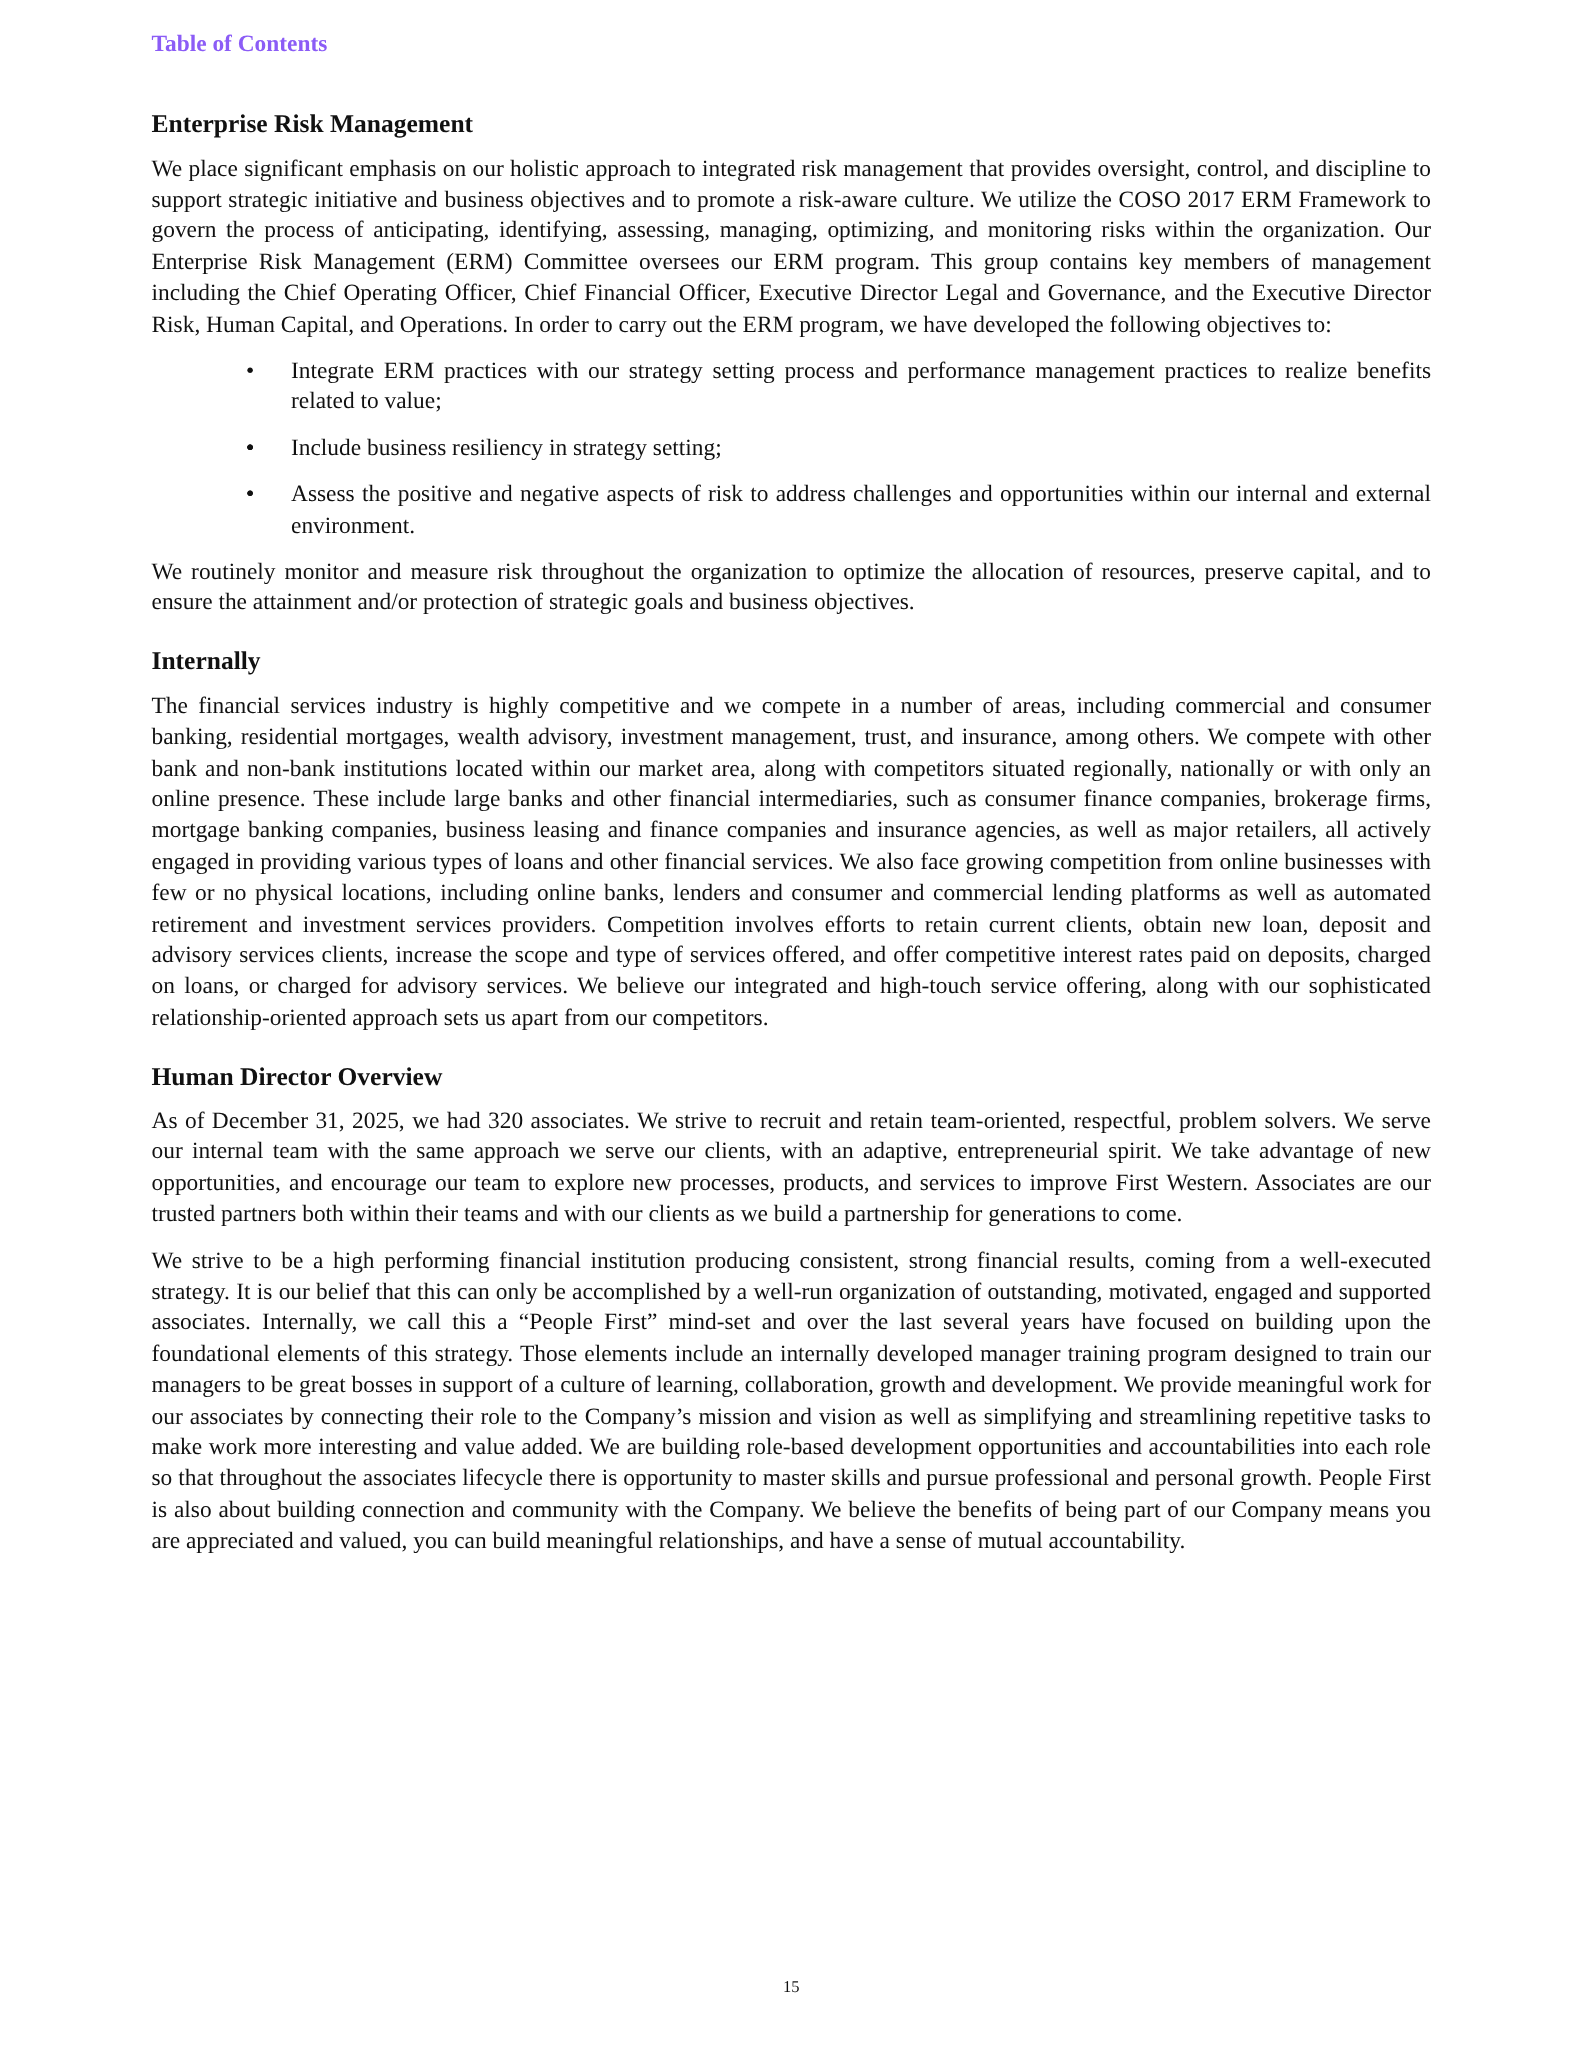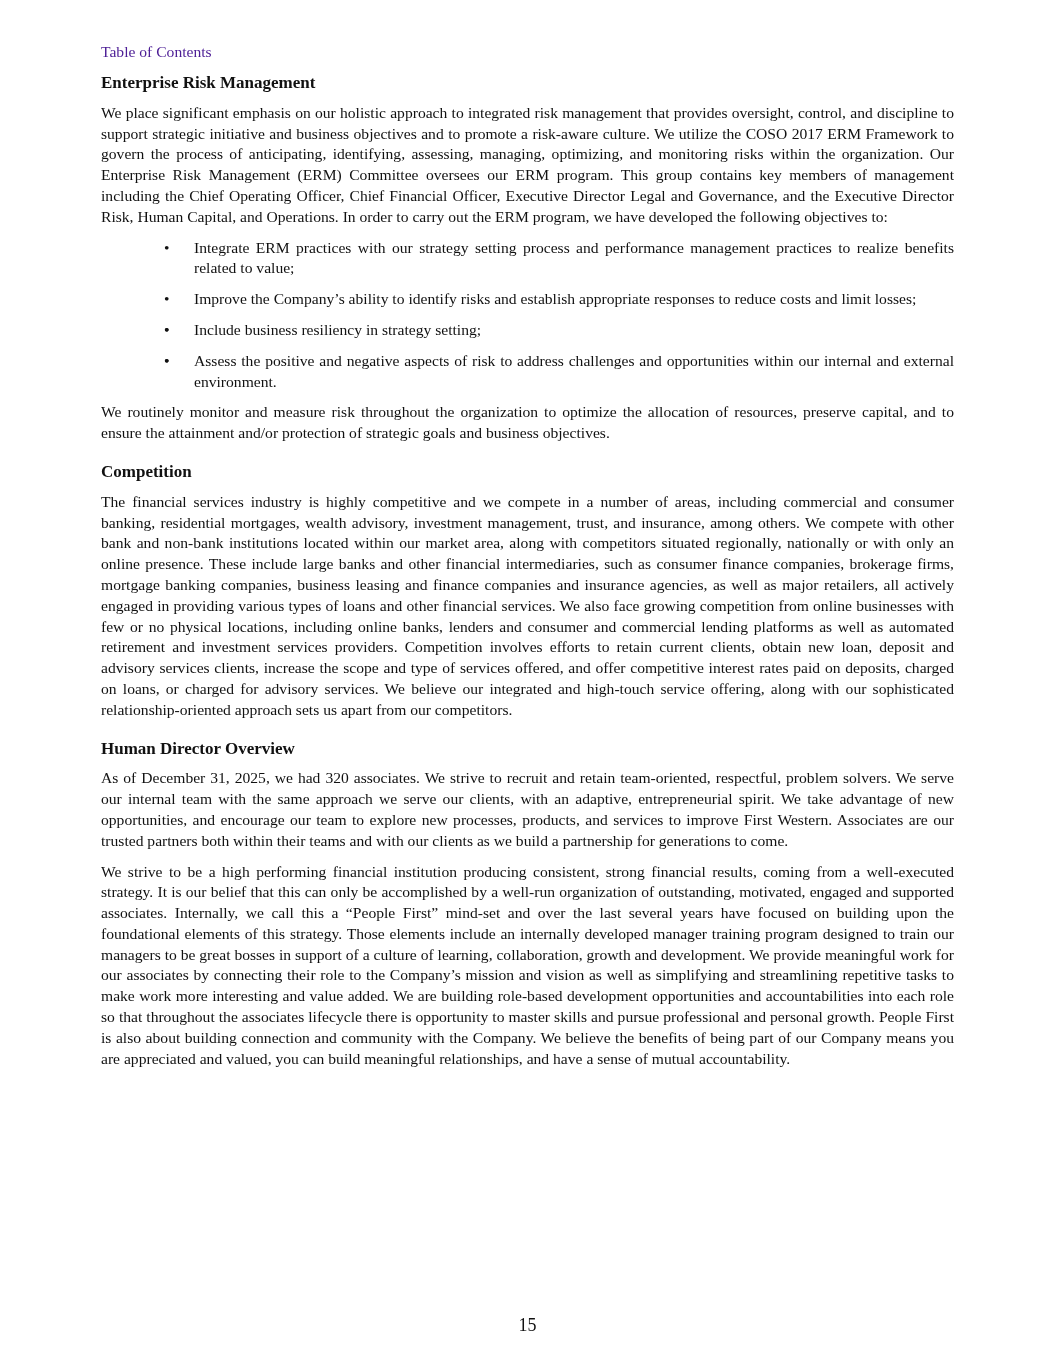--- a/index.html
+++ b/index.html
@@ -19,25 +19,26 @@
     }
     .page {
       position: absolute;
       left: 101px;
       top: 0;
       width: 853px;
     }
     .toc-link {
       position: absolute;
       left: 0;
-      top: 42px;
+      top: 20px;
       font-size: 15.6px;
-      color: #4c1d95;
+      color: #8b5cf6;
       text-decoration: none;
       cursor: pointer;
+      font-weight: bold;
     }
     .content {
       position: absolute;
       left: 0;
       top: 73px;
       width: 853px;
     }
     h2 {
       font-size: 17px;
       font-weight: bold;
@@ -66,21 +67,21 @@
       left: 63px;
       top: 0;
     }
     .section-gap { height: 8px; }
     .page-number {
       position: absolute;
       left: 0;
       width: 853px;
       top: 1315px;
       text-align: center;
-      font-size: 18px;
+      font-size: 11px;
     }
   </style>
 </head>
 <body>
 
 <div class="page">
 
   <a class="toc-link">Table of Contents</a>
 
   <div class="content">
@@ -88,21 +89,20 @@
     <section>
       <h2>Enterprise Risk Management</h2>
       <p>We place significant emphasis on our holistic approach to integrated risk management that provides oversight, control, and discipline to support strategic initiative and business objectives and to promote a risk-aware culture. We utilize the COSO 2017 ERM Framework to govern the process of anticipating, identifying, assessing, managing, optimizing, and monitoring risks within the organization. Our Enterprise Risk Management (ERM) Committee oversees our ERM program. This group contains key members of management including the Chief Operating Officer, Chief Financial Officer, Executive Director Legal and Governance, and the Executive Director Risk, Human Capital, and Operations. In order to carry out the ERM program, we have developed the following objectives to:</p>
       <ul class="bullets">
         <li>
           <span class="bullet">•</span>
           <span>Integrate ERM practices with our strategy setting process and performance management practices to realize benefits related to value;</span>
         </li>
         <li>
           <span class="bullet">•</span>
-          <span>Improve the Company’s ability to identify risks and establish appropriate responses to reduce costs and limit losses;</span>
         </li>
         <li>
           <span class="bullet">•</span>
         </li>
         <li>
           <span class="bullet">•</span>
           <span>Include business resiliency in strategy setting;</span>
         </li>
         <li>
           <span class="bullet">•</span>
@@ -111,21 +111,21 @@
           <span class="bullet">•</span>
           <span>Assess the positive and negative aspects of risk to address challenges and opportunities within our internal and external environment.</span>
         </li>
       </ul>
       <p>We routinely monitor and measure risk throughout the organization to optimize the allocation of resources, preserve capital, and to ensure the attainment and/or protection of strategic goals and business objectives.</p>
     </section>
 
     <div class="section-gap"></div>
 
     <section>
-      <h2>Competition</h2>
+      <h2>Internally</h2>
       <p>The financial services industry is highly competitive and we compete in a number of areas, including commercial and consumer banking, residential mortgages, wealth advisory, investment management, trust, and insurance, among others. We compete with other bank and non-bank institutions located within our market area, along with competitors situated regionally, nationally or with only an online presence. These include large banks and other financial intermediaries, such as consumer finance companies, brokerage firms, mortgage banking companies, business leasing and finance companies and insurance agencies, as well as major retailers, all actively engaged in providing various types of loans and other financial services. We also face growing competition from online businesses with few or no physical locations, including online banks, lenders and consumer and commercial lending platforms as well as automated retirement and investment services providers. Competition involves efforts to retain current clients, obtain new loan, deposit and advisory services clients, increase the scope and type of services offered, and offer competitive interest rates paid on deposits, charged on loans, or charged for advisory services. We believe our integrated and high-touch service offering, along with our sophisticated relationship-oriented approach sets us apart from our competitors.</p>
     </section>
 
     <div class="section-gap"></div>
 
     <section>
       <h2>Human Director Overview</h2>
       <p>As of December 31, 2025, we had 320 associates. We strive to recruit and retain team-oriented, respectful, problem solvers. We serve our internal team with the same approach we serve our clients, with an adaptive, entrepreneurial spirit. We take advantage of new opportunities, and encourage our team to explore new processes, products, and services to improve First Western. Associates are our trusted partners both within their teams and with our clients as we build a partnership for generations to come.</p>
       <p>We strive to be a high performing financial institution producing consistent, strong financial results, coming from a well-executed strategy. It is our belief that this can only be accomplished by a well-run organization of outstanding, motivated, engaged and supported associates. Internally, we call this a “People First” mind-set and over the last several years have focused on building upon the foundational elements of this strategy. Those elements include an internally developed manager training program designed to train our managers to be great bosses in support of a culture of learning, collaboration, growth and development. We provide meaningful work for our associates by connecting their role to the Company’s mission and vision as well as simplifying and streamlining repetitive tasks to make work more interesting and value added. We are building role-based development opportunities and accountabilities into each role so that throughout the associates lifecycle there is opportunity to master skills and pursue professional and personal growth. People First is also about building connection and community with the Company. We believe the benefits of being part of our Company means you are appreciated and valued, you can build meaningful relationships, and have a sense of mutual accountability.</p>
     </section>

